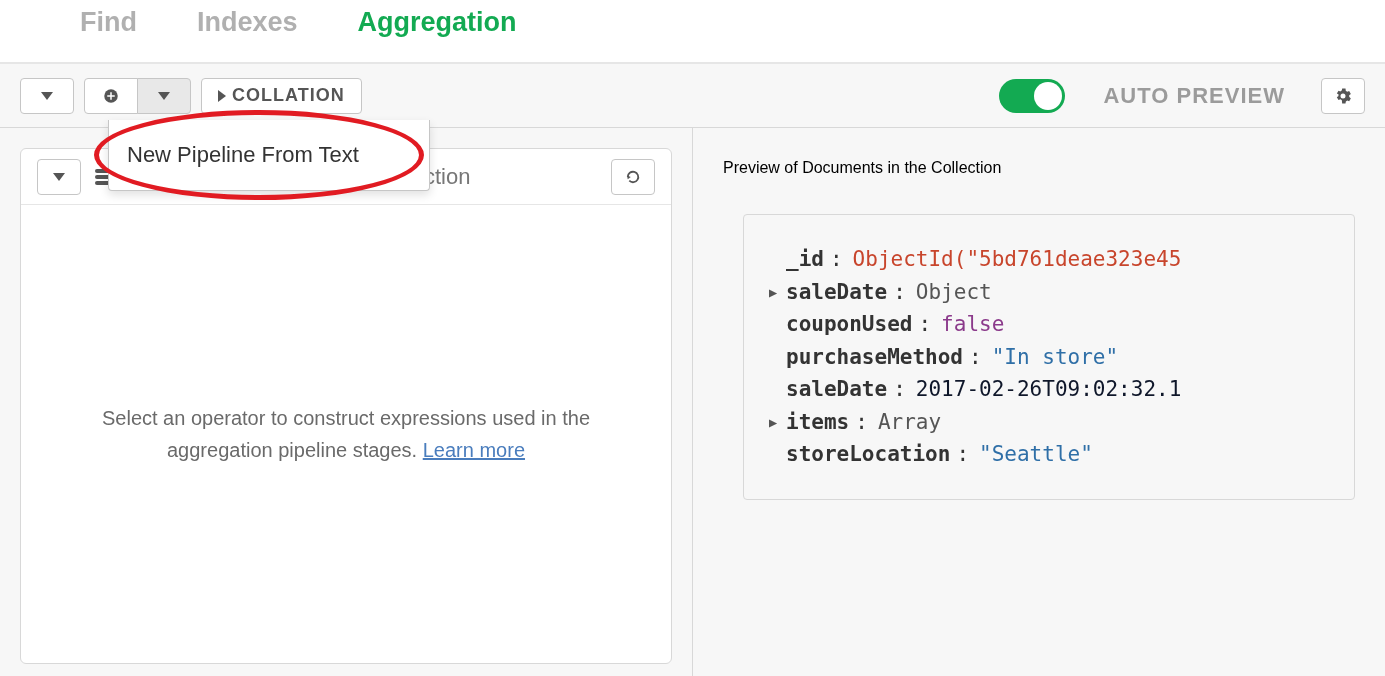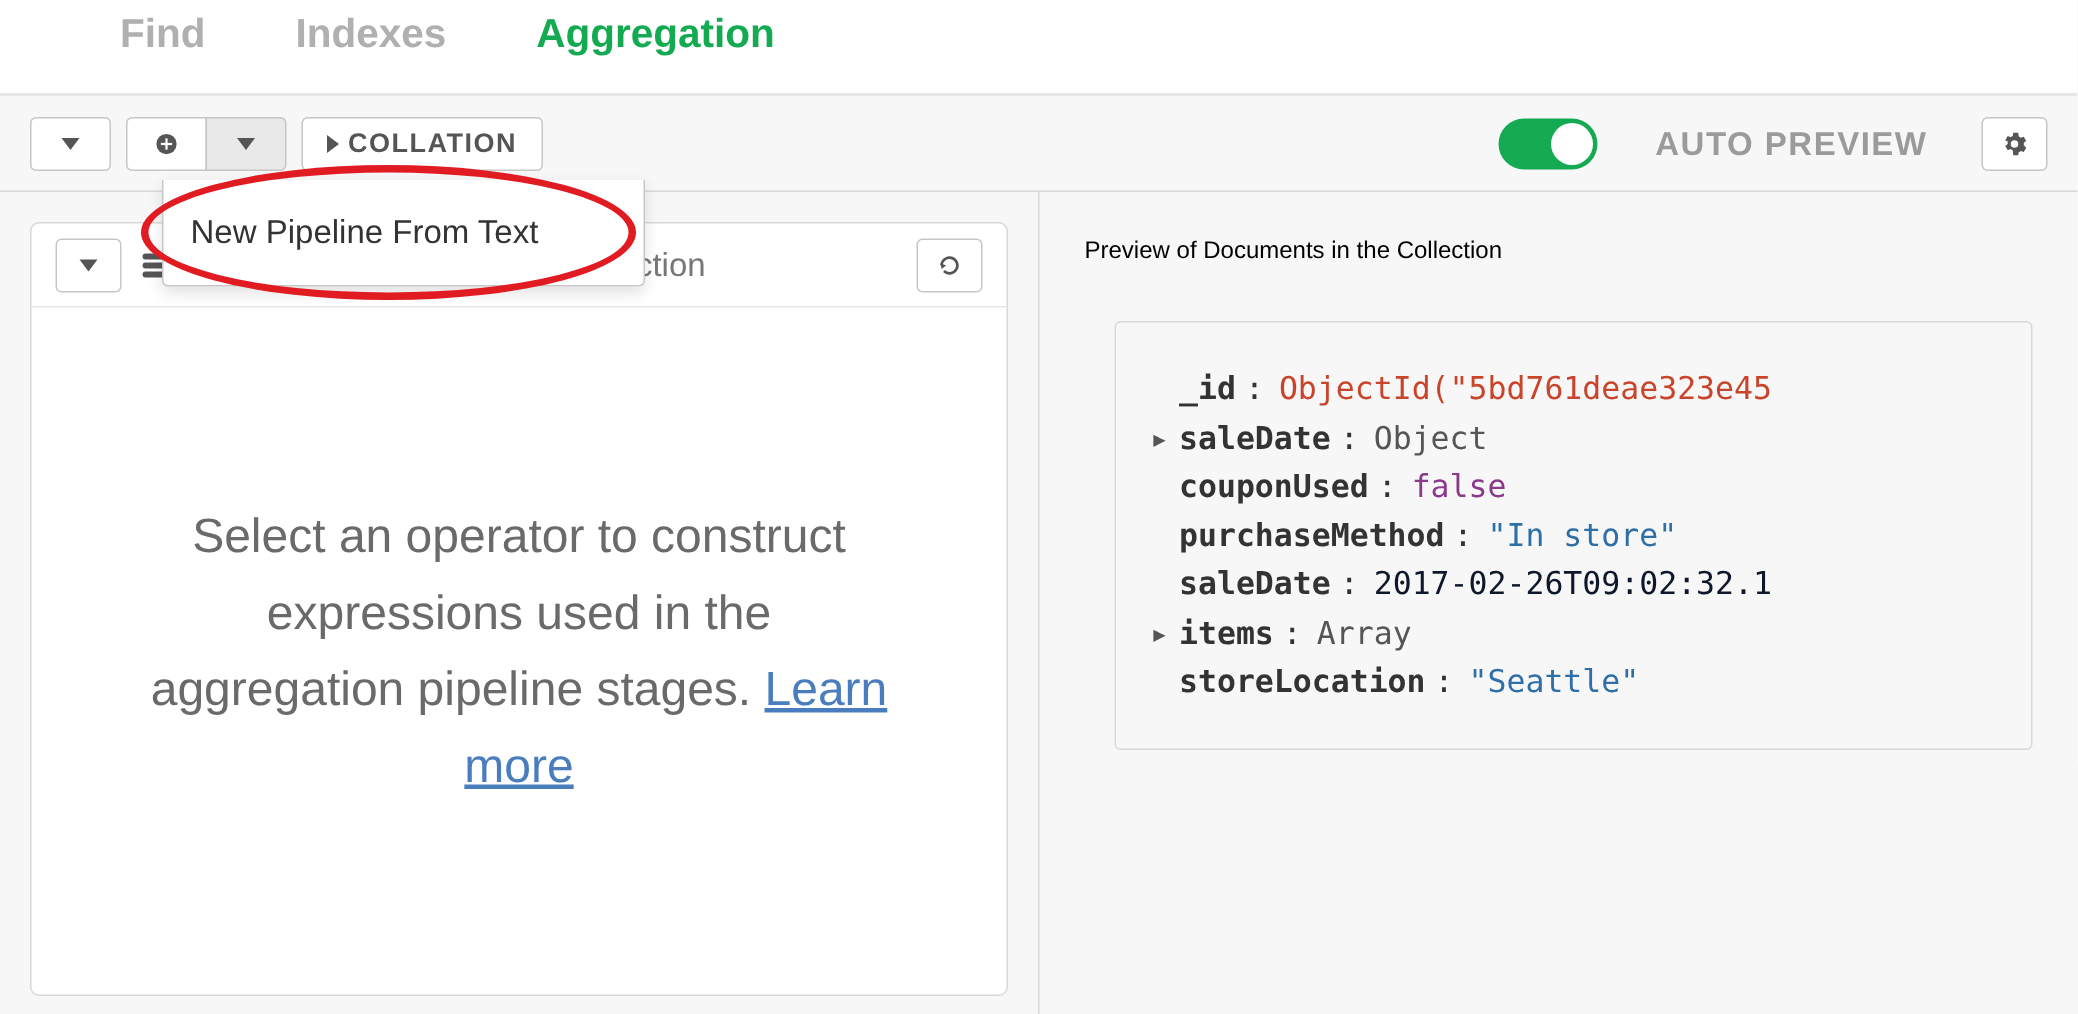--- a/index.html
+++ b/index.html
@@ -178,21 +178,21 @@
   .hdr-count { color: #777; }
   .hdr-strike { text-decoration: line-through; text-decoration-thickness: 2px; text-decoration-color: #e11b22; margin-right: 6px; font-weight: 600; }
   .hdr-spacer { flex: 1; }
 
   .card-body {
     flex: 1; display: flex; align-items: center; justify-content: center;
     padding: 40px;
   }
   .placeholder-text {
     text-align: center;
-    font-size: 32px;
+    font-size: 20px;
     color: #6a6a6a;
     line-height: 1.6;
     max-width: 620px;
   }
   .learn-link {
     color: #4a7dbd; text-decoration: underline; cursor: pointer;
   }
 
   
   .right-header {

